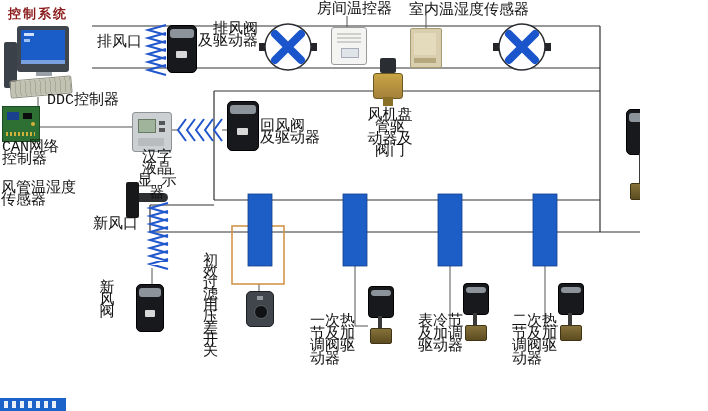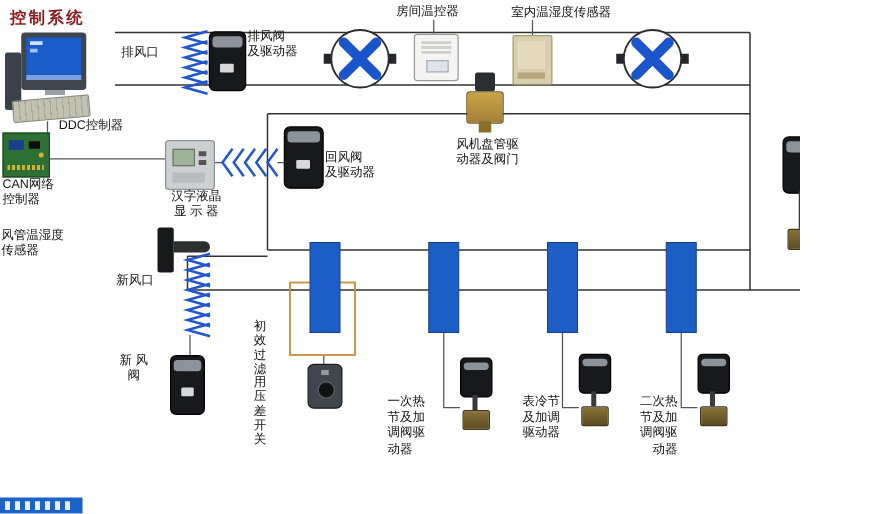--- a/index.html
+++ b/index.html
@@ -1,21 +1,21 @@
 <!DOCTYPE html>
 <html style="--title-red: #8b1a1a; --damper-blue: #2156cc; --fan-blade: #1b55cc; --coil-blue: #1d5ec6; --filter-orange: #cf8f3f; --brass: #a3803a; --screen-blue: #1a5cc8;"><head>
 <meta charset="utf-8">
 <style>
   html,body{margin:0;padding:0;background:#fff;}
   .stage{position:relative;width:640px;height:411px;background:#fff;overflow:hidden;
-         font-family:Liberation Sans, sans-serif;}
+         font-family:Liberation Mono, monospace;}
   svg.layer{position:absolute;left:0;top:0;z-index:0;}
   .dev{position:absolute;z-index:2;}
   .part{position:absolute;}
-  .lbl{position:absolute;z-index:3;font-size:10px;line-height:12px;color:#111;white-space:pre-line;}
+  .lbl{position:absolute;z-index:3;font-size:15px;line-height:12px;color:#111;white-space:pre-line;}
   .title{position:absolute;z-index:3;font-size:13px;font-weight:bold;letter-spacing:2px;color:var(--title-red,#8b1a1a);}
   .vlabel{line-height:11.3px;}
   .wide4{line-height:12.5px;margin-top:46px;}
   .ctr{text-align:center;}
   .small{font-size:8.5px;line-height:11px;}
   
   .actuator{background:#17191d;border:1px solid #000;border-radius:5px;}
   .act-band{position:absolute;left:2px;top:3px;right:2px;height:9px;background:#8c939b;border-radius:3px;}
   .act-dot{position:absolute;left:30%;top:55%;width:38%;height:7px;background:#d8d8d8;border-radius:1px;}
   .stem{position:absolute;background:#3a3a3a;}
@@ -164,21 +164,21 @@
     <div class="part valve-dark" style="left:2px;top:42px;width:20px;height:14px;"></div>
   </div>
 
   <div class="dev" style="left:0;top:398px;width:66px;height:13px;background:#1b63c8;">
     <div class="part" style="left:4px;top:3px;width:52px;height:7px;background:repeating-linear-gradient(90deg,rgba(255,255,255,.9) 0 4px,transparent 4px 8px);"></div>
   </div>
 
   <div class="title" style="left:8px;top:5px;">控制系统</div>
 
   <div class="lbl" style="left:97px;top:37px;">排风口</div>
-  <div class="lbl" style="left:198px;top:24px;">排风阀
+  <div class="lbl" style="left:198px;top:24px;text-align:right;">排风阀
 及驱动器</div>
   <div class="lbl" style="left:317px;top:4px;">房间温控器</div>
   <div class="lbl" style="left:398px;top:5px;margin-left:11px;">室内温湿度传感器</div>
   <div class="lbl" style="left:47px;top:95px;">DDC控制器</div>
   <div class="lbl" style="left:2px;top:142px;">CAN网络
 控制器</div>
   <div class="lbl ctr" style="left:136px;top:152px;width:42px;">汉字液晶
 显 示 器</div>
   <div class="lbl" style="left:260px;top:121px;">回风阀
 及驱动器</div>
@@ -198,18 +198,18 @@
 差
 开
 关</div>
   <div class="lbl wide4" style="left:310px;top:270px;">一次热
 节及加
 调阀驱
 动器</div>
   <div class="lbl wide4" style="left:418px;top:270px;">表冷节
 及加调
 驱动器</div>
-  <div class="lbl wide4" style="left:512px;top:270px;text-align:right;">二次热
+  <div class="lbl wide4" style="left:512px;top:270px;">二次热
 节及加
 调阀驱
 动器</div>
 
 </div>
 
 </body></html>

